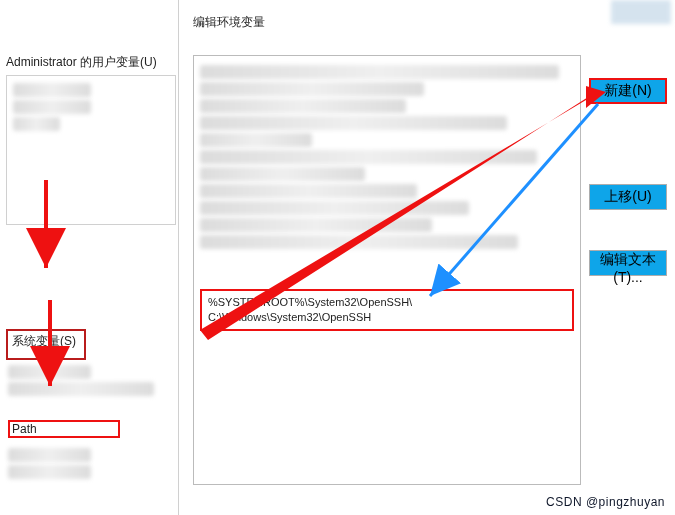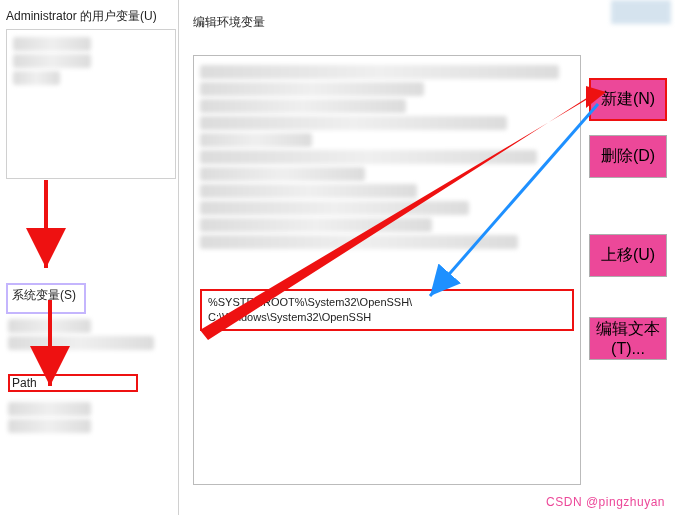--- a/index.html
+++ b/index.html
@@ -1,37 +1,37 @@
 <!DOCTYPE html>
 <html><head>
 <meta charset="utf-8">
 <style>
   * { box-sizing: border-box; margin: 0; padding: 0; }
   body { font-family: "Microsoft YaHei", "Segoe UI", sans-serif; font-size: 12px; background: #fff; width: 675px; height: 515px; overflow: hidden; position: relative; color: #222; }
   .container { display: flex; height: 100%; }
-  .left-panel { width: 178px; padding: 6px 2px 0 6px; }
+  .left-panel { width: 178px; padding: 6px 2px 0 6px; margin-top: 46px; }
   .group-label { font-size: 12px; margin: 2px 0 4px 0; }
   .user-vars-box { border: 1px solid #d0d0d0; background: #fff; height: 150px; padding: 4px 6px; }
   .blur-line { height: 14px; background: linear-gradient(90deg,#dcdcdc,#efefef,#dcdcdc); border-radius: 3px; margin: 3px 0; filter: blur(2px); }
   .blur-line.short { width: 50%; }
-  .sys-label { display: inline-block; border: 2px solid #c4b5fd; padding: 2px 8px 8px 4px; margin-top: 104px; }
+  .sys-label { display: inline-block; border: 2px solid #b91c1c; padding: 2px 8px 8px 4px; margin-top: 104px; }
   .col-header { margin: 10px 0 4px 2px; }
   .sys-list { padding: 2px; }
-  .path-row { border: 2px solid #e11; padding: 0 2px; width: 130px; margin-top: 24px; }
+  .path-row { border: 2px solid #e11; padding: 0 2px; width: 112px; margin-top: 24px; }
   .right-panel { flex: 1; border-left: 1px solid #d0d0d0; position: relative; padding: 14px 94px 10px 14px; }
   .edit-title { font-size: 12px; margin-bottom: 24px; }
   .path-listbox { border: 1px solid #bbb; height: 430px; background: #fff; padding: 6px 6px; overflow: hidden; }
   .highlight-box { border: 2px solid #e11; padding: 4px 6px; margin-top: 218px; background:#fff; }
   .highlight-box div { font-size: 11px; line-height: 15px; color:#222; }
   .btn-col { position: absolute; right: 8px; top: 78px; display: flex; flex-direction: column; gap: 14px; }
-  .winbtn { width: 78px; height: 43px; border: 1px solid #adadad; background: #ec4899; font-size: 16px; cursor: pointer; }
+  .winbtn { width: 78px; height: 26px; border: 1px solid #adadad; background: #0ea5e9; font-size: 14px; cursor: pointer; }
   .winbtn.primary { border: 2px solid #e11; }
-  .gap-big { margin-top: 42px; }
+  .gap-big { margin-top: 66px; }
   .gap-mid { margin-top: 26px; }
-  .watermark { position: absolute; right: 10px; bottom: 6px; color:#ec4899; font-size: 12px; letter-spacing:.5px; }
+  .watermark { position: absolute; right: 10px; bottom: 6px; color:#0f172a; font-size: 12px; letter-spacing:.5px; }
   svg.overlay { position:absolute; left:0; top:0; width:675px; height:515px; pointer-events:none; }
   .bpatch { position:absolute; background:#c4d8e8; filter:blur(2px); opacity:.7; }
 </style>
 </head>
 <body>
 
 <div class="container">
   <div class="left-panel">
     <div class="group-label">Administrator 的用户变量(U)</div>
     <div class="user-vars-box">
@@ -65,21 +65,20 @@
       <div class="blur-line" style="width:62%"></div>
       <div class="blur-line" style="width:85%"></div>
       <div class="highlight-box" style="margin-top:40px">
         <div>%SYSTEMROOT%\System32\OpenSSH\</div>
         <div>C:\Windows\System32\OpenSSH</div>
       </div>
     </div>
 
     <div class="btn-col">
       <button class="winbtn primary">新建(N)</button>
-      <button class="winbtn">删除(D)</button>
       <button class="winbtn gap-big">上移(U)</button>
       <button class="winbtn gap-mid">编辑文本(T)...</button>
     </div>
   </div>
 </div>
 
 <div class="bpatch" style="right:4px; top:0; width:60px; height:24px;"></div>
 
 <svg class="overlay">
   <defs>

